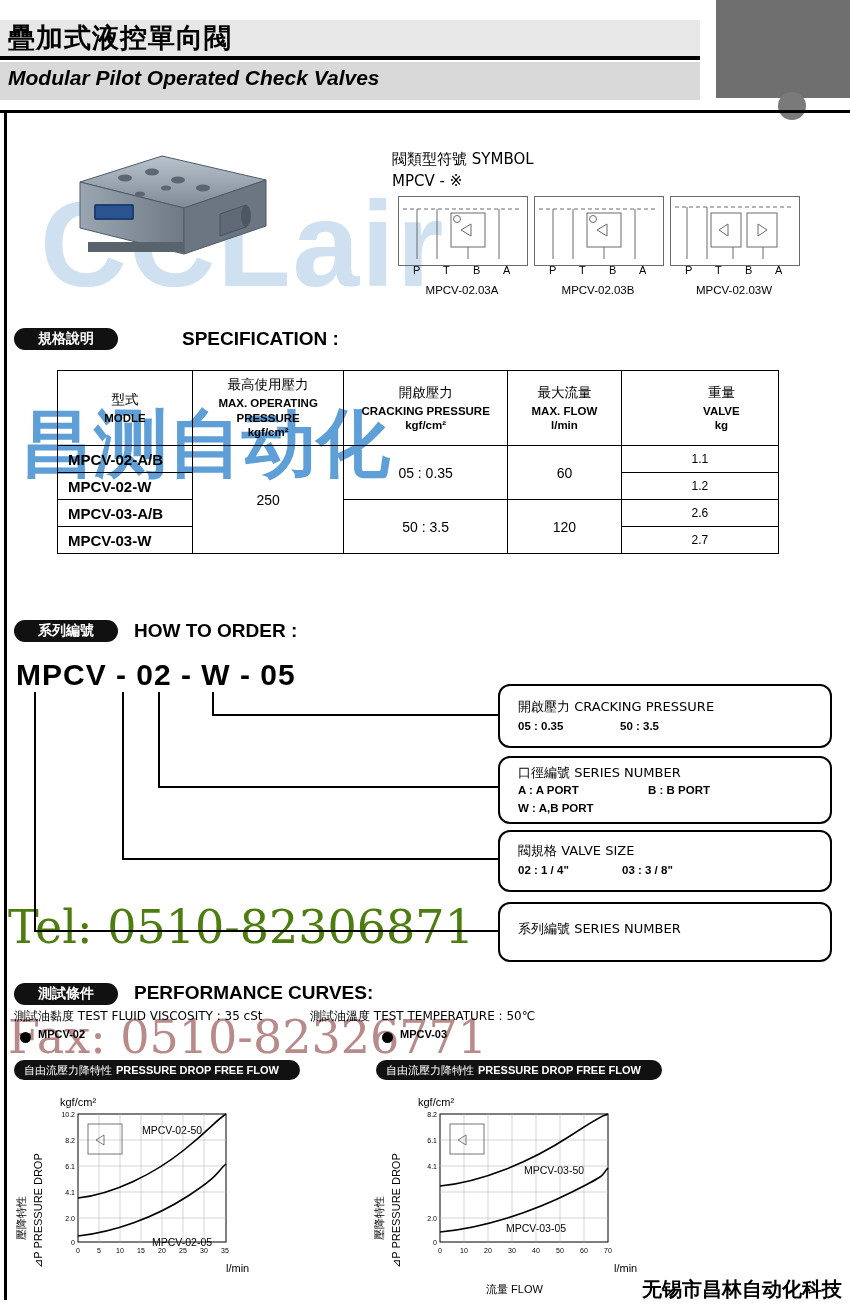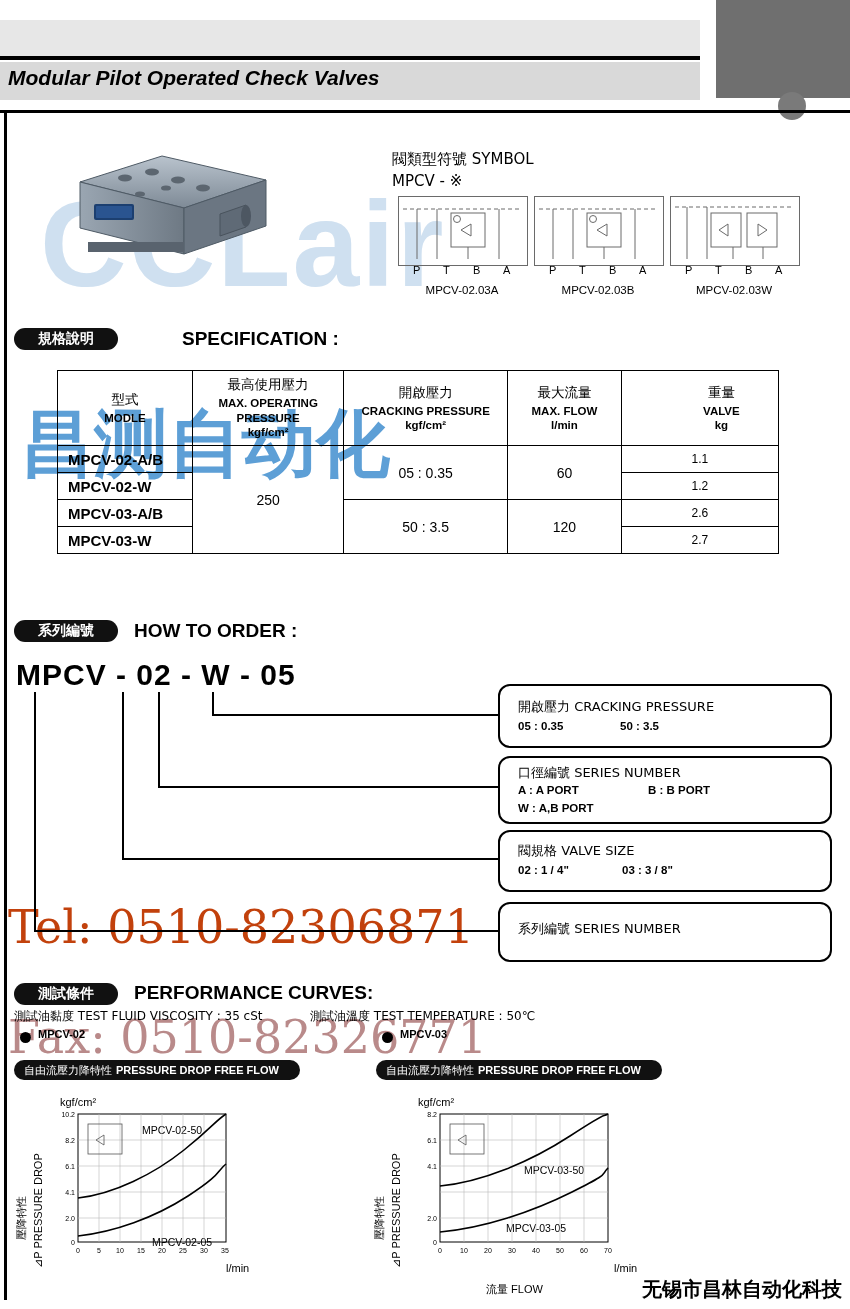--- a/index.html
+++ b/index.html
@@ -9,21 +9,21 @@
     font-family:"Liberation Sans", sans-serif;
     color:#000;
     overflow:hidden;
   }
   .wm{
     position:absolute;color:#c8d8ec;font-weight:bold;pointer-events:none;
     user-select:none;
   }
   #wm-cc{left:40px;top:175px;font-size:120px;letter-spacing:2px;color:#cfe0f0;}
   #wm-cn{left:20px;top:395px;font-size:74px;color:#5d9fd6;font-family:"DejaVu Sans",sans-serif;}
-  #wm-tel{left:8px;top:900px;font-size:46px;color:#c2410c;font-family:"DejaVu Serif",serif;font-weight:normal;}
+  #wm-tel{left:8px;top:900px;font-size:46px;color:#4d7c0f;font-family:"DejaVu Serif",serif;font-weight:normal;}
   #wm-fax{left:8px;top:1010px;font-size:46px;color:#b98a8a;font-family:"DejaVu Serif",serif;font-weight:normal;}
 
   
   .hdr{position:absolute;left:0;top:0;width:850px;height:105px;}
   .hdr-bar1{position:absolute;left:0;top:20px;width:700px;height:36px;background:#e7e7e7;}
   .hdr-bar2{position:absolute;left:0;top:62px;width:700px;height:38px;background:#d9d9d9;}
   .hdr-rule{position:absolute;left:0;top:56px;width:700px;height:4px;background:#000;}
   .hdr-cn{position:absolute;left:8px;top:20px;font-size:27px;font-weight:bold;
           font-family:"DejaVu Sans",sans-serif;letter-spacing:1px;}
   .hdr-en{position:absolute;left:8px;top:66px;font-size:21px;font-weight:bold;
@@ -90,20 +90,21 @@
 
 <div class="wm" id="wm-cc">CCLair</div>
 <div class="wm" id="wm-cn">昌测自动化</div>
 <div class="wm" id="wm-tel">Tel: 0510-82306871</div>
 <div class="wm" id="wm-fax">Fax: 0510-82326771</div>
 
 <div class="hdr">
   <div class="hdr-bar1"></div>
   <div class="hdr-rule"></div>
   <div class="hdr-bar2"></div>
+  <div class="hdr-cn">疊加式液控單向閥</div>
   <div class="hdr-en">Modular Pilot Operated Check Valves</div>
   <div class="hdr-tab"></div>
   <div class="hdr-dot"></div>
 </div>
 <div class="top-line"></div>
 <div class="left-line"></div>
 
 <div class="photo">
 <svg width="210" height="120" viewBox="0 0 210 120">
   <defs>

